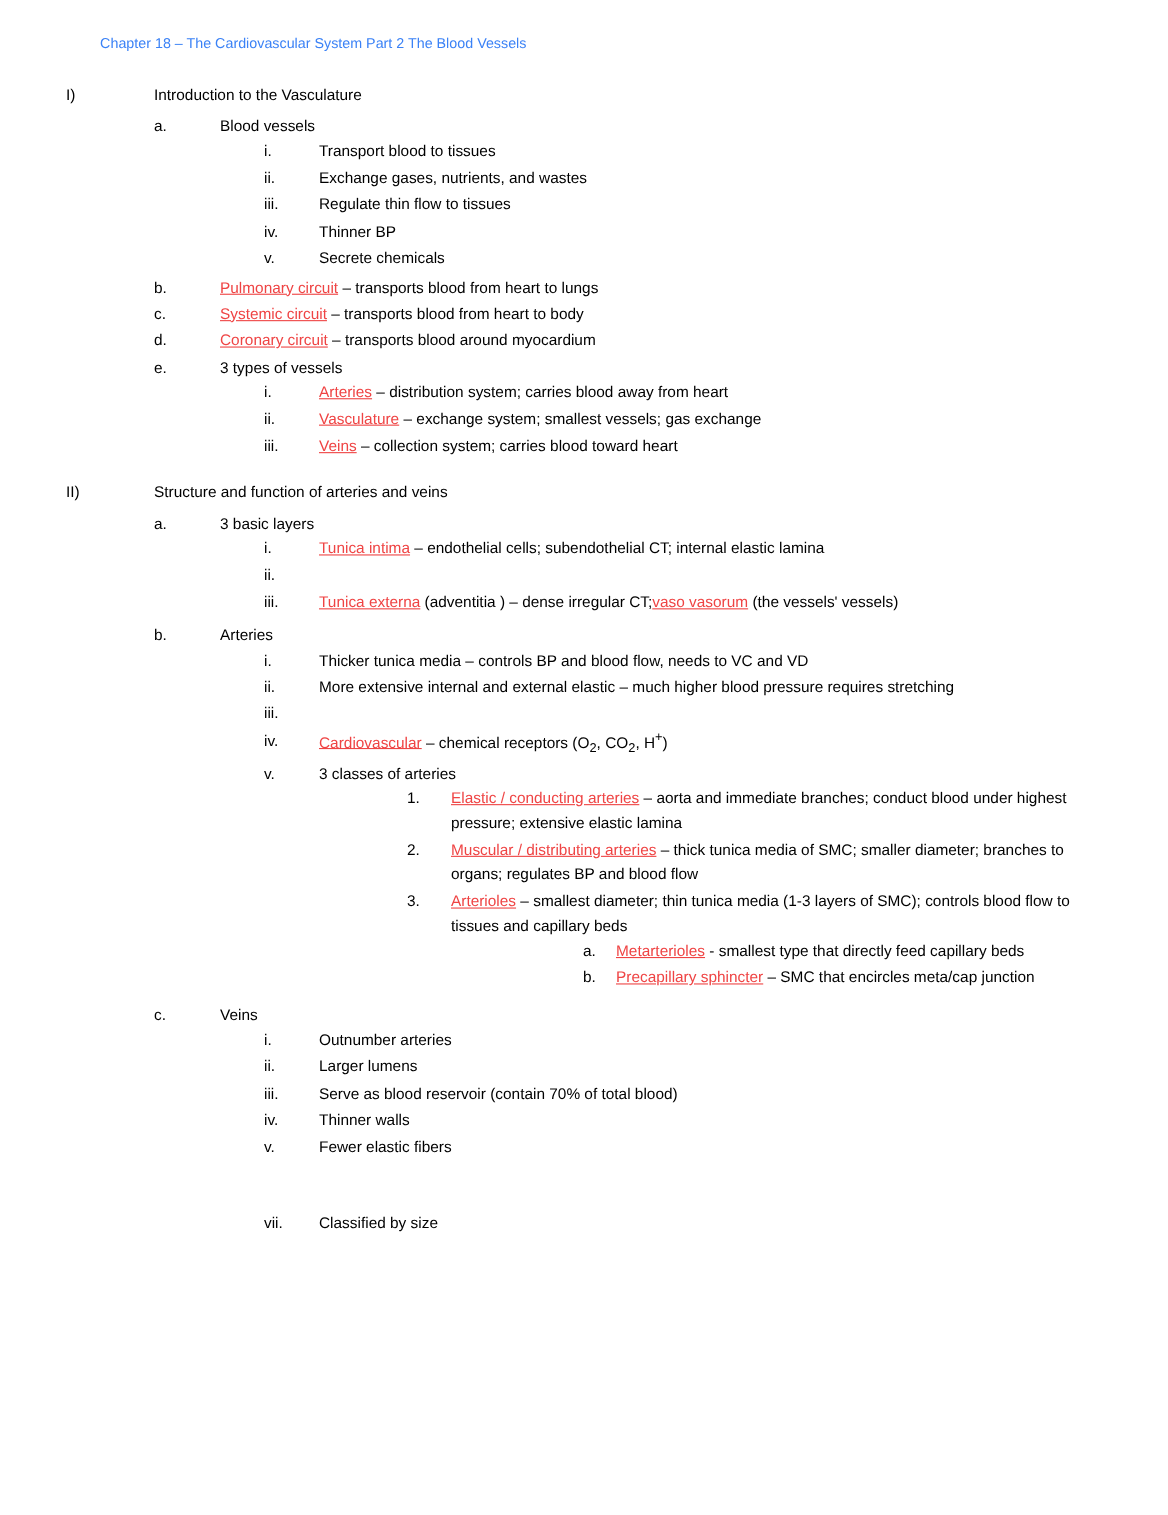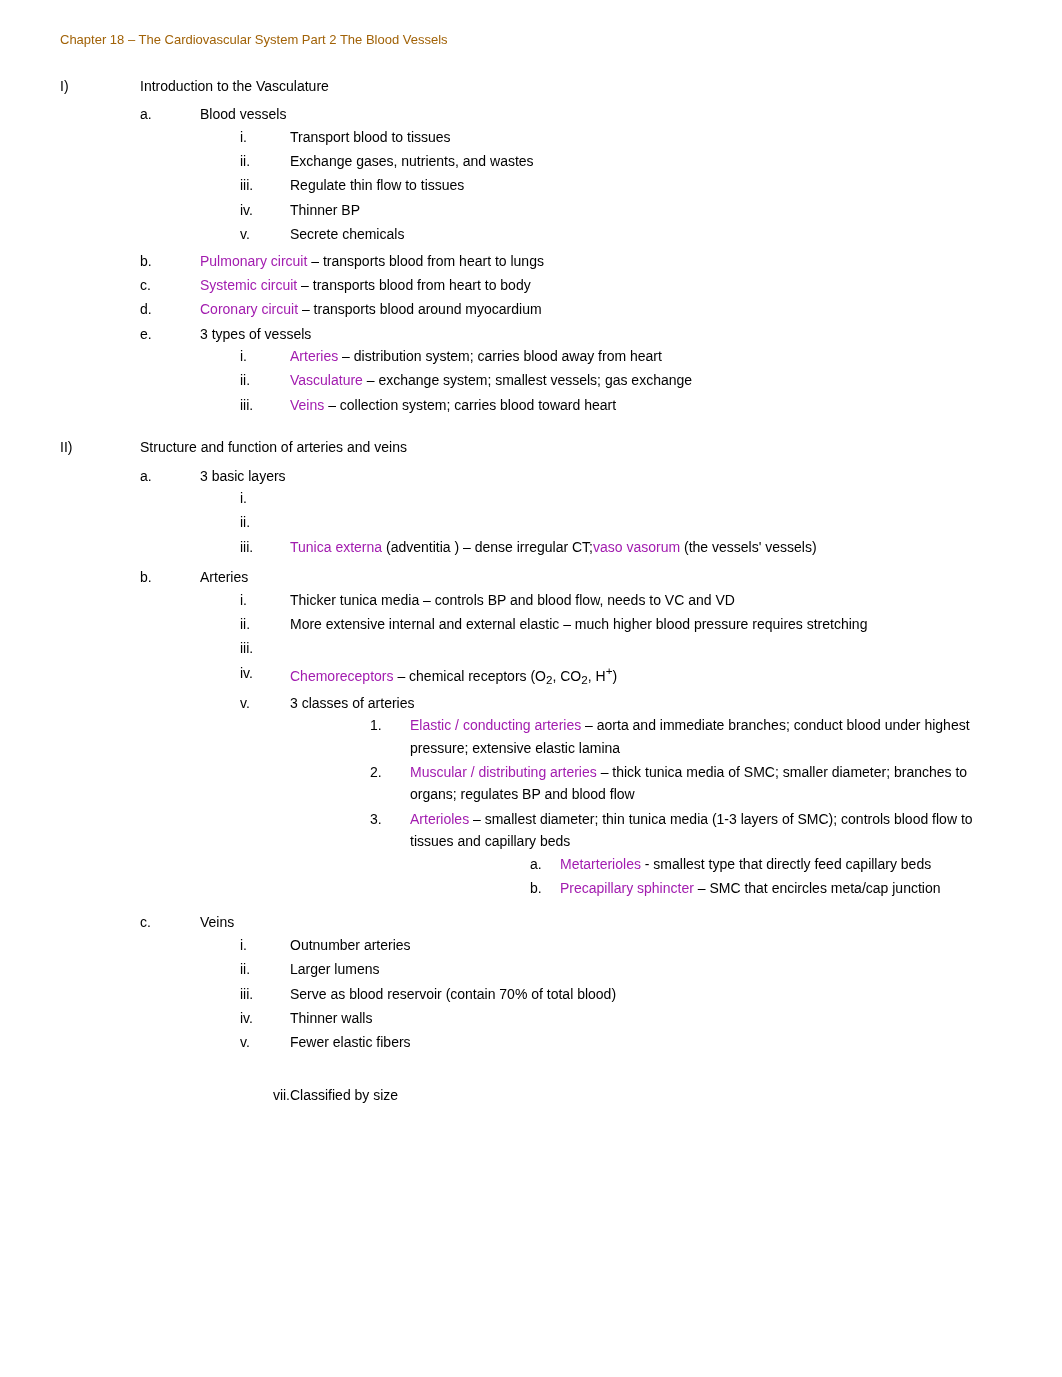--- a/index.html
+++ b/index.html
@@ -14,21 +14,22 @@
       color: #000;
       background: #fff;
       padding: 30px 60px;
       line-height: 1.6;
       max-width: 1062px;
     }
 
     .page-title {
       font-size: 13px;
       margin-bottom: 24px;
-      color: #a16207;
+      color: #3b82f6;
+      margin-left: 31px;
     }
 
     .outline {
       margin-left: 0;
     }
 
     .level1 {
       display: flex;
       margin-bottom: 4px;
     }
@@ -83,21 +84,22 @@
       margin-bottom: 2px;
       margin-left: 120px;
     }
 
     .level-a2-marker {
       min-width: 30px;
       font-size: 14px;
     }
 
     .red {
-      color: #a21caf;
+      color: #ef4444;
+      text-decoration: underline;
     }
 
     .section-gap {
       margin-top: 16px;
       margin-bottom: 4px;
     }
 
     .sub-section-gap {
       margin-top: 6px;
     }
@@ -193,20 +195,21 @@
     <div class="level1-content">
       <span>Structure and function of arteries and veins</span>
 
       
       <div class="level-a sub-section-gap">
         <span class="level-a-marker">a.</span>
         <div class="level-a-content">
           <span>3 basic layers</span>
           <div class="level-i">
             <span class="level-i-marker">i.</span>
+            <span><span class="red">Tunica intima</span><span> – endothelial cells; subendothelial CT; internal elastic lamina</span></span>
           </div>
           <div class="level-i">
             <span class="level-i-marker">ii.</span>
           </div>
           <div class="level-i">
             <span class="level-i-marker">iii.</span>
             <span><span class="red">Tunica externa</span><span> (adventitia ) – dense irregular CT;</span><span class="red">vaso vasorum</span><span>  (the vessels' vessels)</span></span>
           </div>
         </div>
       </div>
@@ -222,21 +225,21 @@
           </div>
           <div class="level-i">
             <span class="level-i-marker">ii.</span>
             <span>More extensive internal and external elastic   – much higher blood pressure requires stretching</span>
           </div>
           <div class="level-i">
             <span class="level-i-marker">iii.</span>
           </div>
           <div class="level-i">
             <span class="level-i-marker">iv.</span>
-            <span><span class="red">Chemoreceptors</span><span>  – chemical receptors (O</span><sub>2</sub><span>, CO</span><sub>2</sub><span>, H</span><sup>+</sup><span>)</span></span>
+            <span><span class="red">Cardiovascular</span><span>  – chemical receptors (O</span><sub>2</sub><span>, CO</span><sub>2</sub><span>, H</span><sup>+</sup><span>)</span></span>
           </div>
           <div class="level-i">
             <span class="level-i-marker">v.</span>
             <div>
               <span>3 classes of arteries</span>
 
               
               <div class="level-1num">
                 <span class="level-1num-marker">1.</span>
                 <span><span class="red">Elastic / conducting arteries</span><span>  – aorta and immediate branches; conduct blood under highest pressure; extensive elastic lamina</span></span>
@@ -287,21 +290,21 @@
             <span>Serve as blood reservoir  (contain 70% of total blood)</span>
           </div>
           <div class="level-i">
             <span class="level-i-marker">iv.</span>
             <span>Thinner walls</span>
           </div>
           <div class="level-i">
             <span class="level-i-marker">v.</span>
             <span>Fewer elastic fibers</span>
           </div>
-          <div class="level-i" style="margin-top: 30px; text-align: right;">
+          <div class="level-i" style="margin-top: 46px;">
             <span class="level-i-marker">vii.</span>
             <span>Classified by size</span>
           </div>
         </div>
       </div>
 
     </div>
   </div>
 
 </div>

